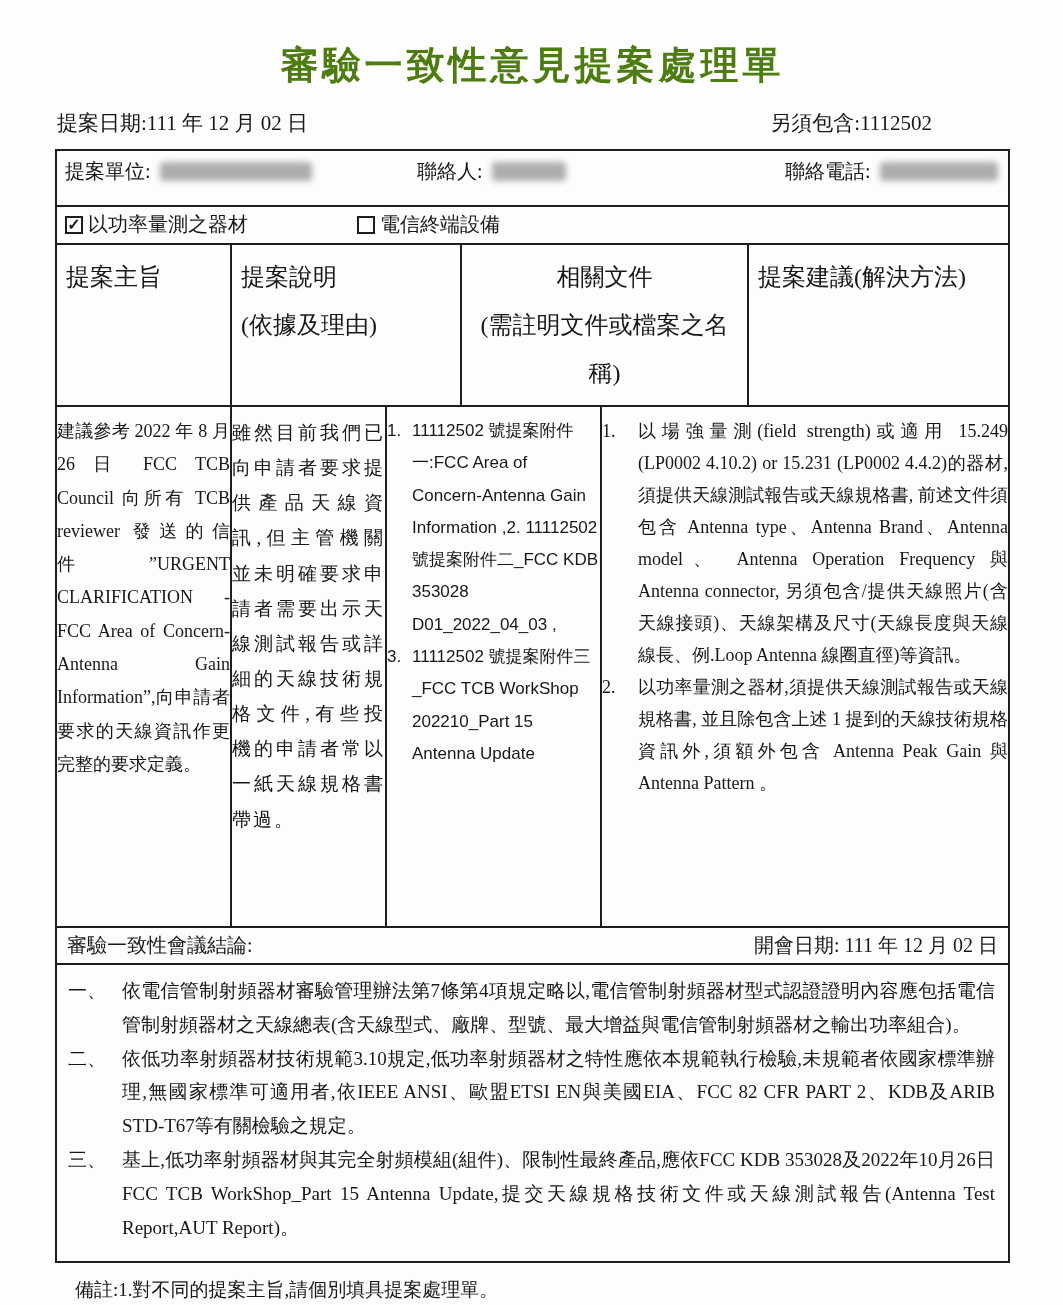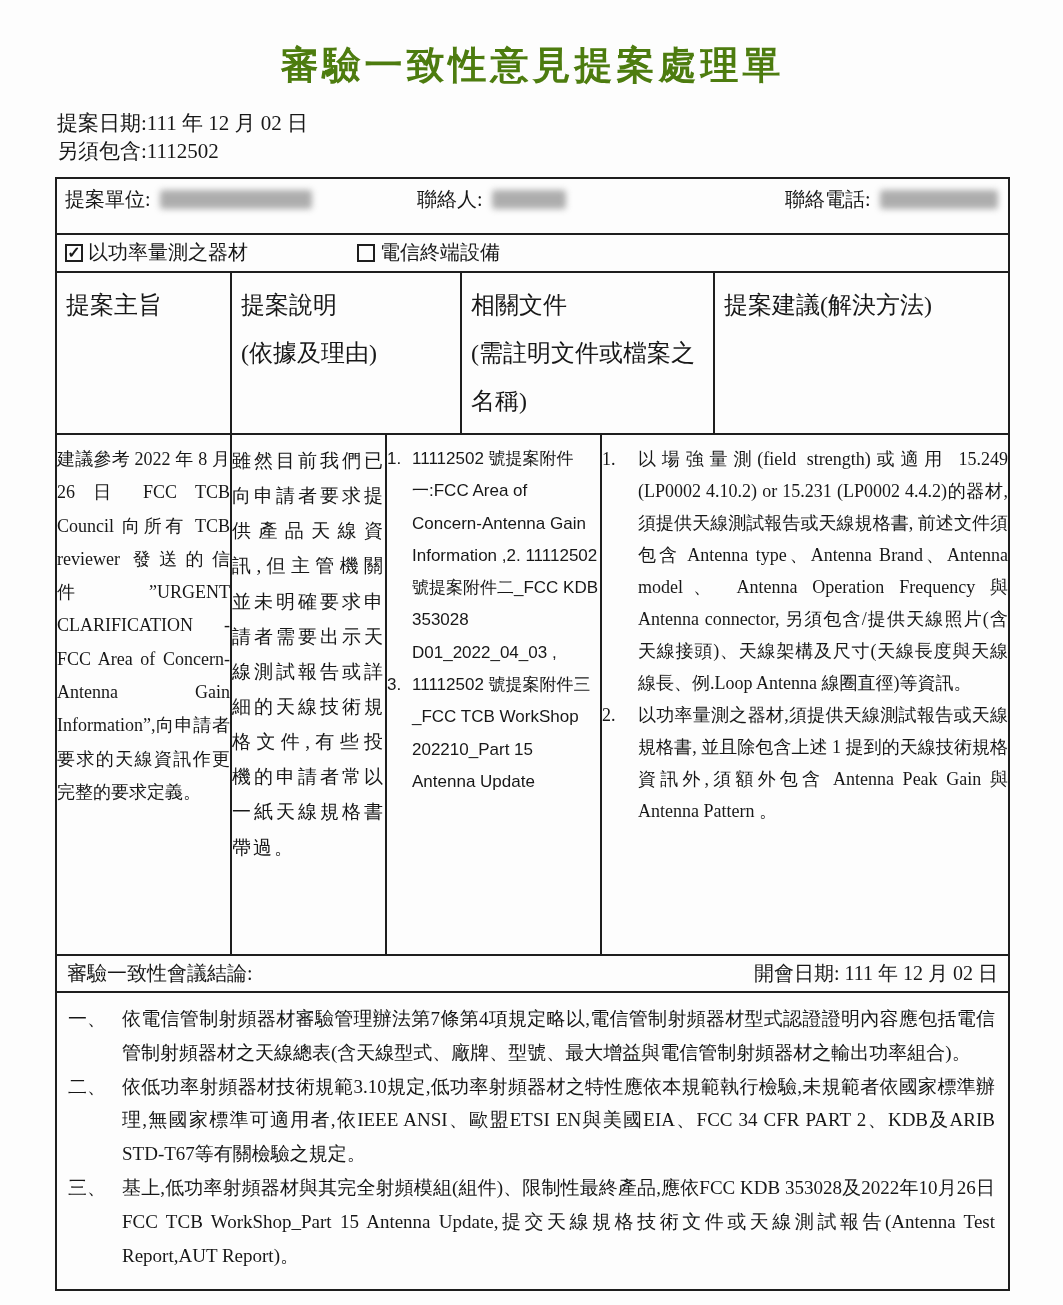--- a/index.html
+++ b/index.html
@@ -21,21 +21,20 @@
     font-weight: bold;
     letter-spacing: 4px;
     color: #4d7c0f;
   }
   .meta-row {
     display: flex;
     justify-content: space-between;
     align-items: baseline;
     font-size: 21px;
     margin: 18px 0 12px 2px;
-    flex-direction: column;
   }
   .meta-number { margin-right: 78px; }
 
   .box {
     border: 2px solid #1e1e1e;
     margin-top: -2px;
     background: transparent;
   }
   .box.first { margin-top: 0; }
 
@@ -89,21 +88,21 @@
   .thead { display: flex; min-height: 98px; font-size: 24px; }
   .th {
     border-right: 2px solid #1e1e1e;
     padding: 8px 9px;
     line-height: 2.0;
     white-space: pre-line;
   }
   .th:last-child { border-right: none; }
   .th1 { width: 175px; flex: none; }
   .th2 { width: 230px; flex: none; }
-  .th3 { width: 253px; flex: none; }
+  .th3 { width: 287px; flex: none; text-align: center; }
   .th4 { flex: 1; }
 
   
   .tbody { display: flex; min-height: 523px; font-size: 18px; }
   .td {
     border-right: 2px solid #1e1e1e;
     padding: 8px 0;
     line-height: 1.85;
   }
   .td:last-child { border-right: none; }
@@ -225,21 +224,21 @@
     <span>開會日期:   111 年 12 月  02 日</span>
   </div>
 
   <div class="box concl-body">
     <div class="c-item">
       <span class="c-marker">一、</span>
       <span class="c-text">依電信管制射頻器材審驗管理辦法第7條第4項規定略以,電信管制射頻器材型式認證證明內容應包括電信管制射頻器材之天線總表(含天線型式、廠牌、型號、最大增益與電信管制射頻器材之輸出功率組合)。</span>
     </div>
     <div class="c-item">
       <span class="c-marker">二、</span>
-      <span class="c-text">依低功率射頻器材技術規範3.10規定,低功率射頻器材之特性應依本規範執行檢驗,未規範者依國家標準辦理,無國家標準可適用者,依IEEE ANSI、歐盟ETSI EN與美國EIA、FCC 34 CFR PART 2、KDB及ARIB STD-T67等有關檢驗之規定。</span>
+      <span class="c-text">依低功率射頻器材技術規範3.10規定,低功率射頻器材之特性應依本規範執行檢驗,未規範者依國家標準辦理,無國家標準可適用者,依IEEE ANSI、歐盟ETSI EN與美國EIA、FCC 82 CFR PART 2、KDB及ARIB STD-T67等有關檢驗之規定。</span>
     </div>
     <div class="c-item">
       <span class="c-marker">三、</span>
       <span class="c-text">基上,低功率射頻器材與其完全射頻模組(組件)、限制性最終產品,應依FCC KDB 353028及2022年10月26日FCC TCB WorkShop_Part 15 Antenna Update,提交天線規格技術文件或天線測試報告(Antenna Test Report,AUT Report)。</span>
     </div>
   </div>
 
   <div class="notes">
     <span class="notes-label">備註:</span>
     <div>

